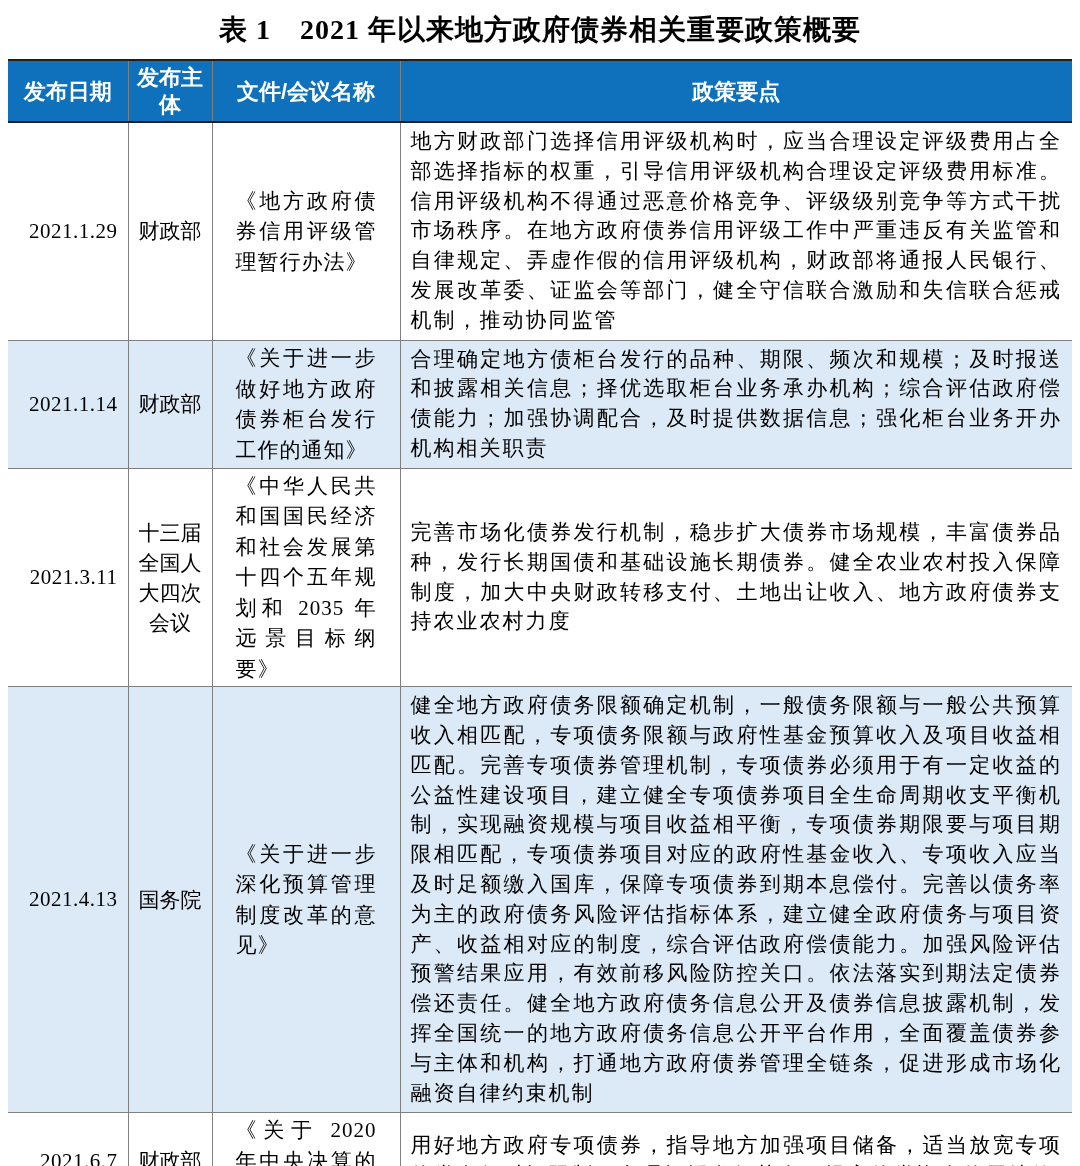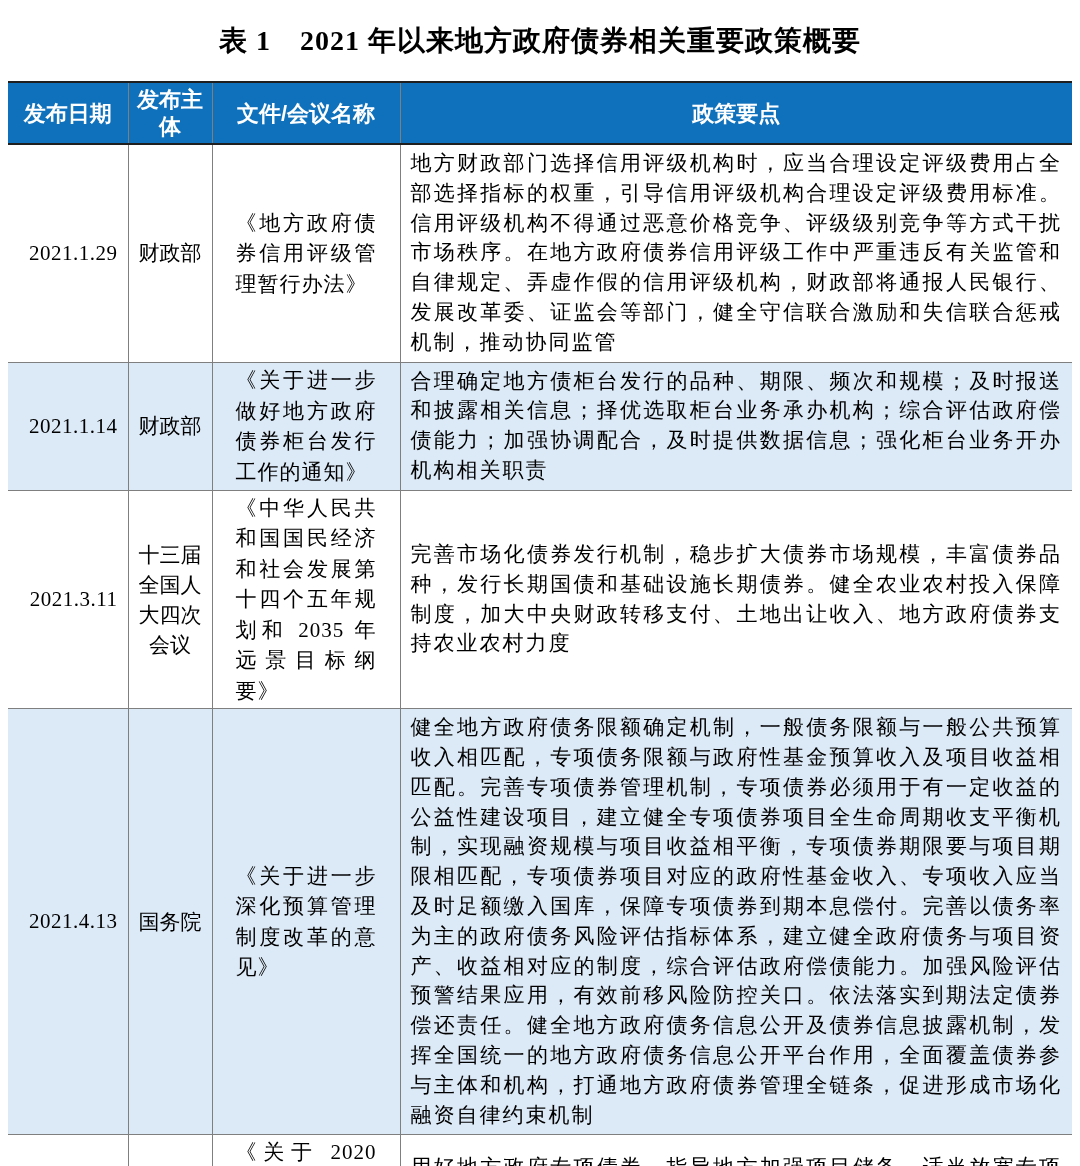--- a/index.html
+++ b/index.html
@@ -13,21 +13,21 @@
   body {
     width: 1080px;
     height: 1166px;
     font-family: "Liberation Serif", "DejaVu Serif", serif;
     color: #000;
     overflow: hidden;
   }
   .page { width: 1080px; height: 1166px; }
 
   .title {
-    margin: 15px;
+    margin: 4px;
     padding: 7px 0 6px 0;
     text-align: center;
     font-size: 28px;
     font-weight: bold;
     letter-spacing: 1px;
     font-family: "Liberation Serif", "DejaVu Serif", serif;
   }
 
   table.policy-table {
     margin-left: 8px;

